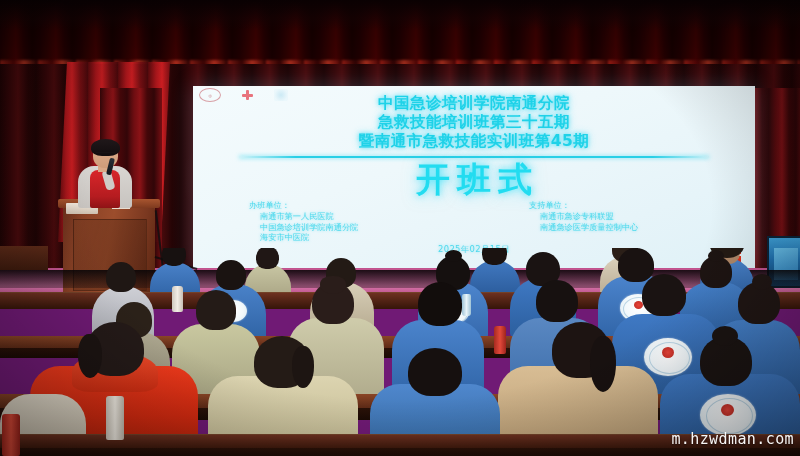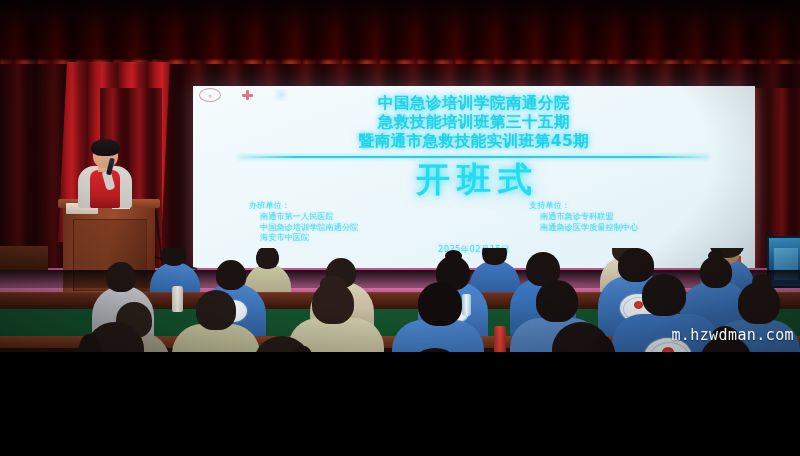--- a/index.html
+++ b/index.html
@@ -1,20 +1,20 @@
 <!DOCTYPE html>
 <html><head>
 <meta charset="utf-8">
 <style>
   html,body{margin:0;padding:0;background:#000;}
   body{font-family:"Liberation Sans",sans-serif;}
 
   #stage{
-    position:relative;width:800px;height:352px;overflow:hidden;
-    background:#14532d;
+    position:relative;width:800px;height:456px;overflow:hidden;
+    background:#701a75;
   }
 
   
   .curtain{
     position:absolute;left:0;top:0;width:800px;height:300px;
     background:
       repeating-linear-gradient(90deg,
         #3d0709 0px, #5e0d10 9px, #7a1014 16px, #4a080b 24px, #2d0406 32px, #3d0709 40px),
       linear-gradient(180deg,#2a0305 0%,#4a0a0d 28%,#5c0f12 55%,#2a0406 88%,#140203 100%);
     background-blend-mode:overlay,normal;

